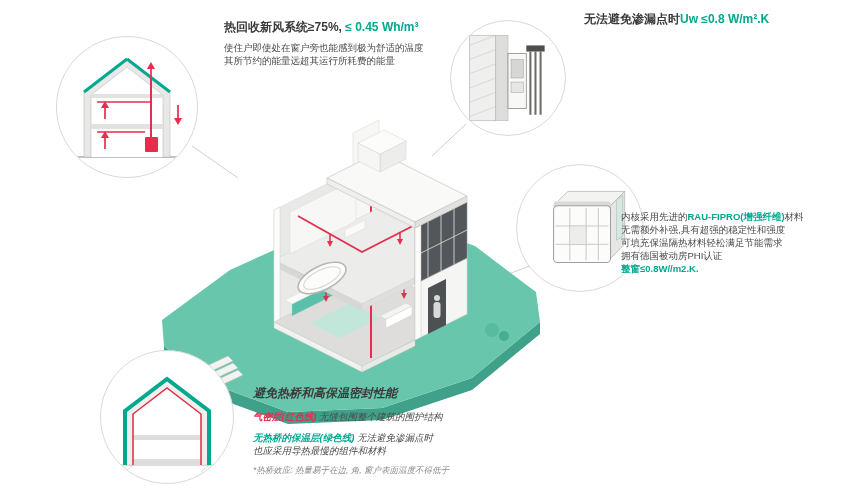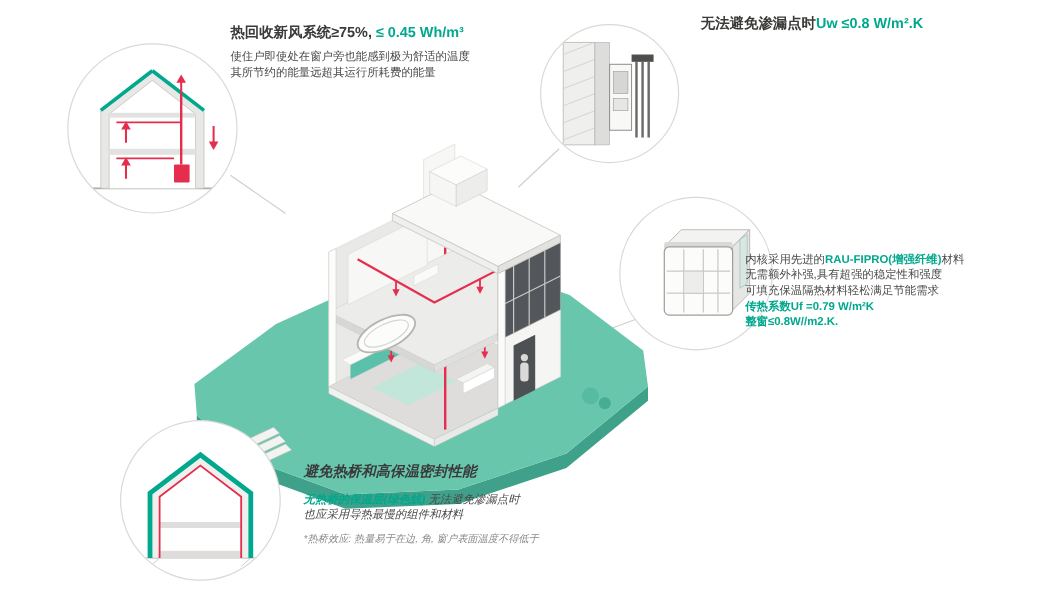--- a/index.html
+++ b/index.html
@@ -14,21 +14,21 @@
   .circle {
     position:absolute; border-radius:50%; background:#ffffff;
     border:1px solid #d9d9d7; overflow:hidden; z-index:3;
   }
   .circle svg { display:block; width:100%; height:100%; }
   .c1 { left:56px;  top:36px;  width:142px; height:142px; }
   .c2 { left:450px; top:20px;  width:116px; height:116px; }
   .c3 { left:516px; top:164px; width:128px; height:128px; }
   .c4 { left:100px; top:350px; width:134px; height:134px; }
   .block { position:absolute; z-index:4; }
-  .b-vent    { left:192px; top:20px;  width:280px; }
+  .b-vent    { left:224px; top:20px;  width:280px; }
   .b-window  { left:584px; top:12px;  width:278px; }
   .b-profile { left:621px; top:210px; width:212px; }
   .b-thermal { left:253px; top:386px; width:310px;font-style:italic; }
   .title { font-size:12px; font-weight:700; line-height:1.3; color:#3a3a39; margin-bottom:5px; }
   .body  { font-size:9.5px; line-height:1.38; color:#4a4a49; }
   .body .line { white-space:nowrap; }
   .gap { margin-top:8px; }
   .green { color:#00A88E; }
   .red   { color:#E52D4E; }
   .bold  { font-weight:700; }
@@ -247,27 +247,28 @@
 
   <div class="block b-window">
     <div class="title"><span>无法避免渗漏点时</span><span class="green">Uw ≤0.8 W/m².K</span></div>
   </div>
 
   <div class="block b-profile">
     <div class="body">
       <div class="line"><span>内核采用先进的</span><span class="green bold">RAU-FIPRO(增强纤维)</span><span>材料</span></div>
       <div class="line">无需额外补强,具有超强的稳定性和强度</div>
       <div class="line">可填充保温隔热材料轻松满足节能需求</div>
-      <div class="line green bold">传热系数Uf =0.79 W/m²K</div>
+      <div class="line">拥有德国被动房PHI认证</div>
       <div class="line green bold">整窗≤0.8W//m2.K.</div>
     </div>
   </div>
 
   <div class="block b-thermal">
     <div class="title">避免热桥和高保温密封性能</div>
     <div class="body">
+      <div class="line gap"><span class="red bold">气密层(红色线)</span><span> 无缝包围整个建筑的围护结构</span></div>
       <div class="line gap"><span class="green bold">无热桥的保温层(绿色线)</span><span> 无法避免渗漏点时</span></div>
       <div class="line">也应采用导热最慢的组件和材料</div>
       <div class="note">*热桥效应: 热量易于在边, 角, 窗户表面温度不得低于</div>
     </div>
   </div>
 
 </div>
 
 </body></html>

